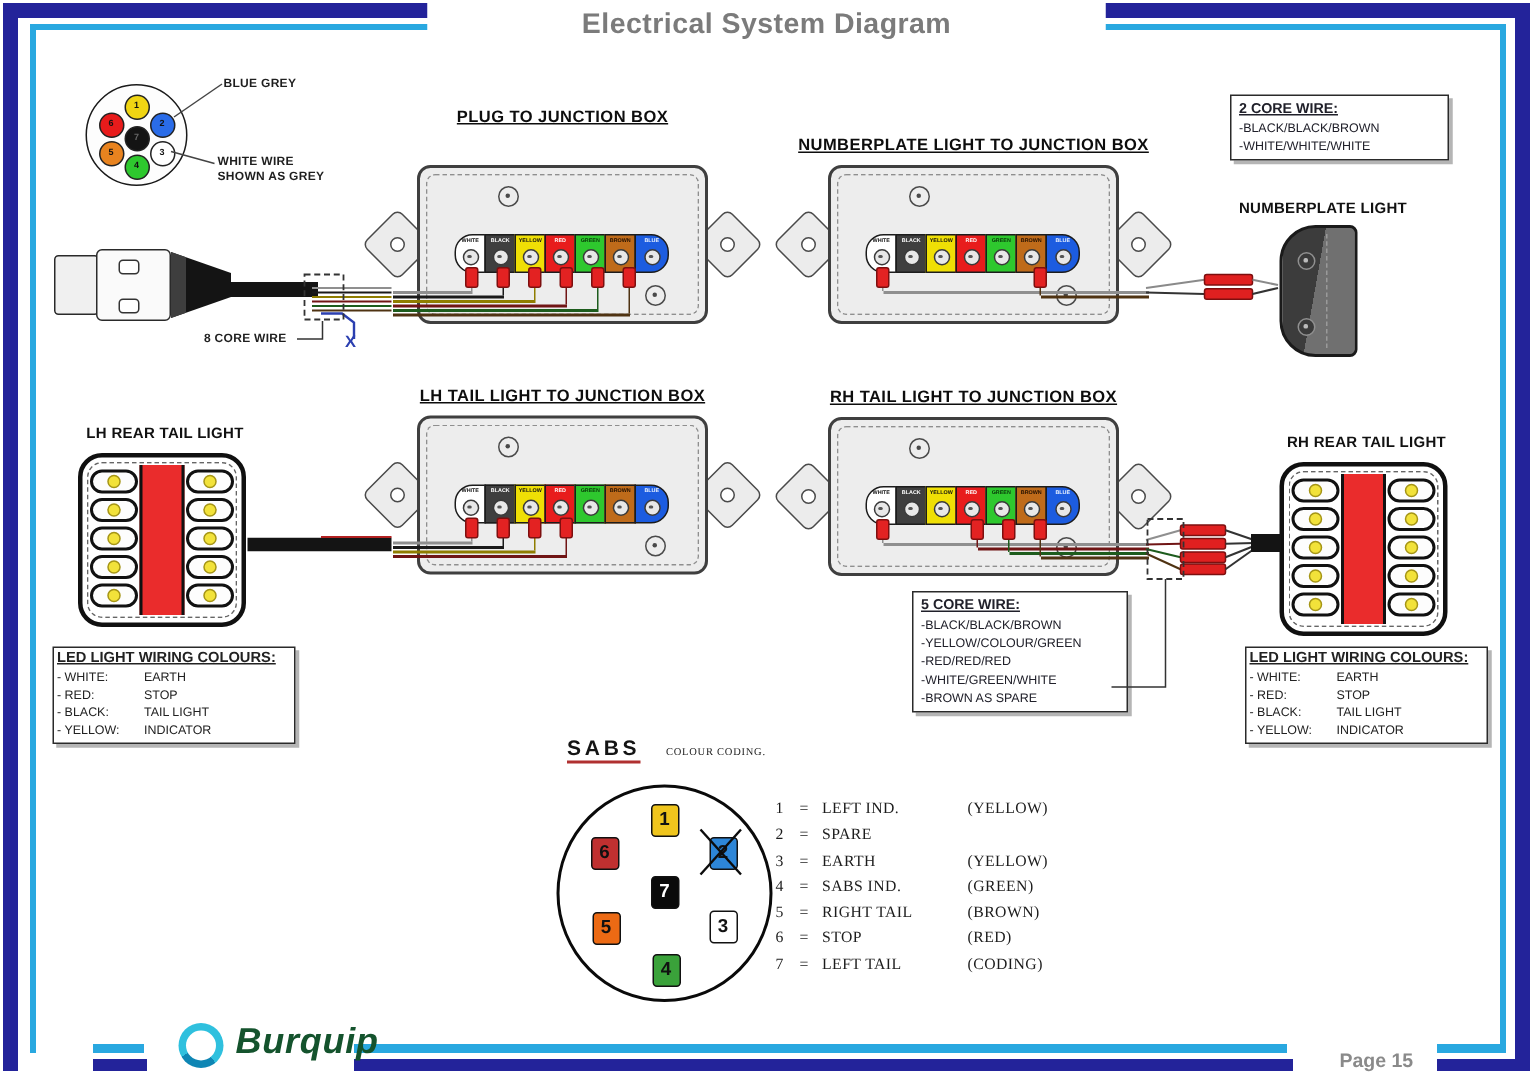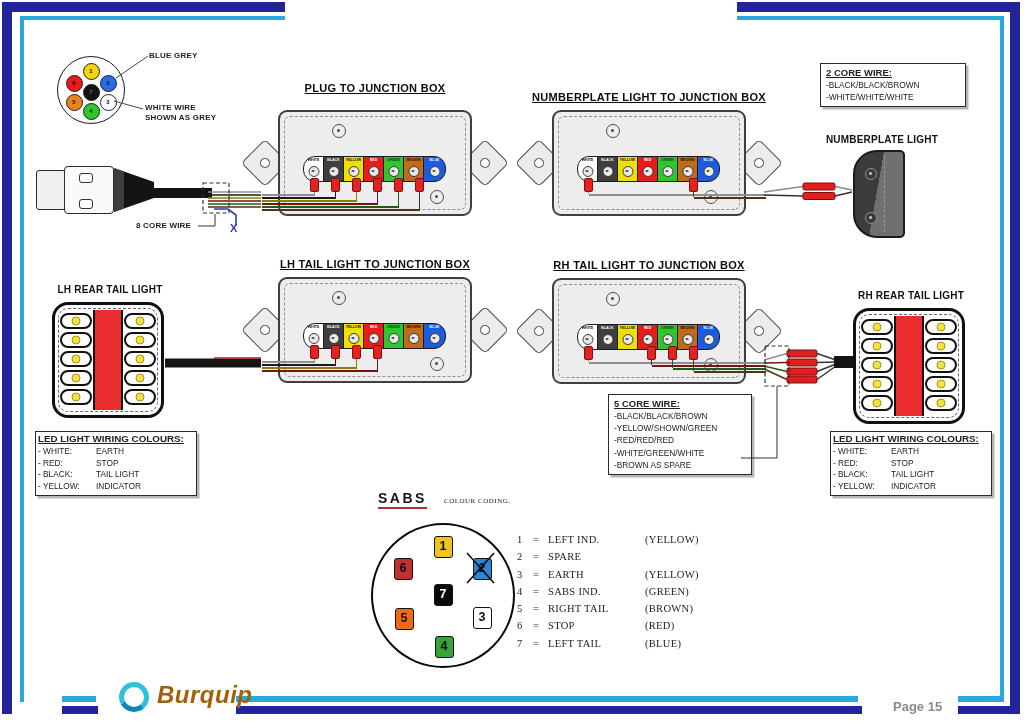--- a/index.html
+++ b/index.html
@@ -78,21 +78,21 @@
       border-radius:50%;background:#fff}
   .spin{position:absolute;width:19px;height:22px;border:1.6px solid #111;border-radius:3px;box-sizing:border-box;
       font-size:12.5px;font-weight:bold;text-align:center;line-height:19px}
   .sabs-legend{position:absolute;left:517px;top:534px;font-family:"Liberation Serif",serif;font-size:10.5px;color:#1c1c1c}
   .leg-row{display:grid;grid-template-columns:16px 15px 97px auto;height:17.3px;letter-spacing:.3px}
   
   .logo-circle{position:absolute;left:119px;top:682px;width:30px;height:30px;border-radius:50%;
       background:conic-gradient(from 140deg,#0e86b4 0 100deg,#2fc0de 100deg 360deg)}
   .logo-circle::after{content:"";position:absolute;inset:5px;background:#fff;border-radius:50%}
   .brand{position:absolute;left:157px;top:681px;font-size:24px;font-weight:800;font-style:italic;
-      color:#a16207;letter-spacing:.5px}
+      color:#14532d;letter-spacing:.5px}
   .pageno{position:absolute;left:893px;top:699px;font-size:13px;font-weight:bold;color:#8a8a8a}
 </style>
 </head>
 <body>
 
 <div class="page" id="page">
 
   <div class="navy" style="left:2px;top:2px;width:283px;height:10px"></div>
   <div class="navy" style="left:737px;top:2px;width:283px;height:10px"></div>
   <div class="navy" style="left:2px;top:2px;width:10px;height:712px"></div>
@@ -101,20 +101,21 @@
   <div class="cyan" style="left:737px;top:16px;width:267px;height:4px"></div>
   <div class="cyan" style="left:20px;top:16px;width:4px;height:686px"></div>
   <div class="cyan" style="left:1000px;top:16px;width:4px;height:686px"></div>
   <div class="cyan" style="left:62px;top:696px;width:34px;height:6px"></div>
   <div class="cyan" style="left:236px;top:696px;width:622px;height:6px"></div>
   <div class="cyan" style="left:958px;top:696px;width:46px;height:6px"></div>
   <div class="navy" style="left:62px;top:706px;width:36px;height:8px"></div>
   <div class="navy" style="left:236px;top:706px;width:626px;height:8px"></div>
   <div class="navy" style="left:958px;top:706px;width:62px;height:8px"></div>
 
+  <div class="page-title">Electrical System Diagram</div>
 
   <div class="conn-circle" id="conn-circle">
       <div class="pin" style="left: 24.5px; top: 5.5px; background: rgb(240, 213, 19); color: rgb(17, 17, 17);">1</div>
       <div class="pin" style="left: 41.5px; top: 17.5px; background: rgb(42, 108, 232); color: rgb(17, 17, 17);">2</div>
       <div class="pin" style="left: 41.5px; top: 36.5px; background: rgb(255, 255, 255); color: rgb(17, 17, 17);">3</div>
       <div class="pin" style="left: 24.5px; top: 45.5px; background: rgb(46, 200, 46); color: rgb(17, 17, 17);">4</div>
       <div class="pin" style="left: 7.5px; top: 36.5px; background: rgb(232, 131, 31); color: rgb(17, 17, 17);">5</div>
       <div class="pin" style="left: 7.5px; top: 17.5px; background: rgb(232, 27, 27); color: rgb(17, 17, 17);">6</div>
       <div class="pin" style="left: 24.5px; top: 26.5px; background: rgb(20, 20, 20); color: rgb(102, 102, 102);">7</div>
     </div>
@@ -131,21 +132,21 @@
       <div class="plug-hole" style="top:32px"></div>
     </div>
     <svg width="118" height="52" style="position:absolute;left:0;top:0">
       <polygon points="78,4 118,18 118,34 78,48" fill="#141414"></polygon>
       <polygon points="78,4 88,7.5 88,44.5 78,48" fill="#3e3e3e"></polygon>
     </svg>
   </div>
   <div class="small-lbl" style="left:136px;top:221px">8 CORE WIRE</div>
   <div class="xmark" style="left: 230px; top: 222px;">X</div>
 
-  <div class="jbox-title" style="left:263px;top:82px;width:224px">PLUG TO JUNCTION BOX</div>
+  <div class="jbox-title" style="left:263px;top:72px;width:224px">PLUG TO JUNCTION BOX</div>
   <div class="jbox-title" style="left:532px;top:91px;width:234px">NUMBERPLATE LIGHT TO JUNCTION BOX</div>
   <div class="jbox-title" style="left:263px;top:258px;width:224px">LH TAIL LIGHT TO JUNCTION BOX</div>
   <div class="jbox-title" style="left:532px;top:259px;width:234px">RH TAIL LIGHT TO JUNCTION BOX</div>
 
   <div class="info-box" style="left:820px;top:63px;width:134px">
     <div class="info-title">2 CORE WIRE:</div>
     <div>
         <div class="info-line">-BLACK/BLACK/BROWN</div>
         <div class="info-line">-WHITE/WHITE/WHITE</div>
       </div>
@@ -229,21 +230,21 @@
           <div>- YELLOW:</div>
           <div>INDICATOR</div>
         </div>
       </div>
   </div>
 
   <div class="info-box" style="left:608px;top:394px;width:132px">
     <div class="info-title">5 CORE WIRE:</div>
     <div>
         <div class="info-line">-BLACK/BLACK/BROWN</div>
-        <div class="info-line">-YELLOW/SHOWN/GREEN</div>
+        <div class="info-line">-YELLOW/COLOUR/GREEN</div>
         <div class="info-line">-RED/RED/RED</div>
         <div class="info-line">-WHITE/GREEN/WHITE</div>
         <div class="info-line">-BROWN AS SPARE</div>
       </div>
   </div>
 
   <div class="sabs-logo">SABS</div>
   <div class="sabs-sub">COLOUR CODING.</div>
   <div class="sabs-circle" id="sabs-circle">
       <div class="spin" style="left: 60.5px; top: 11px; background: rgb(239, 197, 29); color: rgb(17, 17, 17);">1</div>
@@ -288,21 +289,21 @@
       <div class="leg-row">
         <div>6</div>
         <div>=</div>
         <div>STOP</div>
         <div>(RED)</div>
       </div>
       <div class="leg-row">
         <div>7</div>
         <div>=</div>
         <div>LEFT TAIL</div>
-        <div>(BLUE)</div>
+        <div>(CODING)</div>
       </div>
     </div>
 
   <div class="logo-circle"></div>
   <div class="brand">Burquip</div>
   <div class="pageno">Page 15</div>
 
   <svg class="overlay" width="1024" height="725">
 
     <line x1="148" y1="56" x2="116" y2="78" stroke="#444" stroke-width="1"></line>

